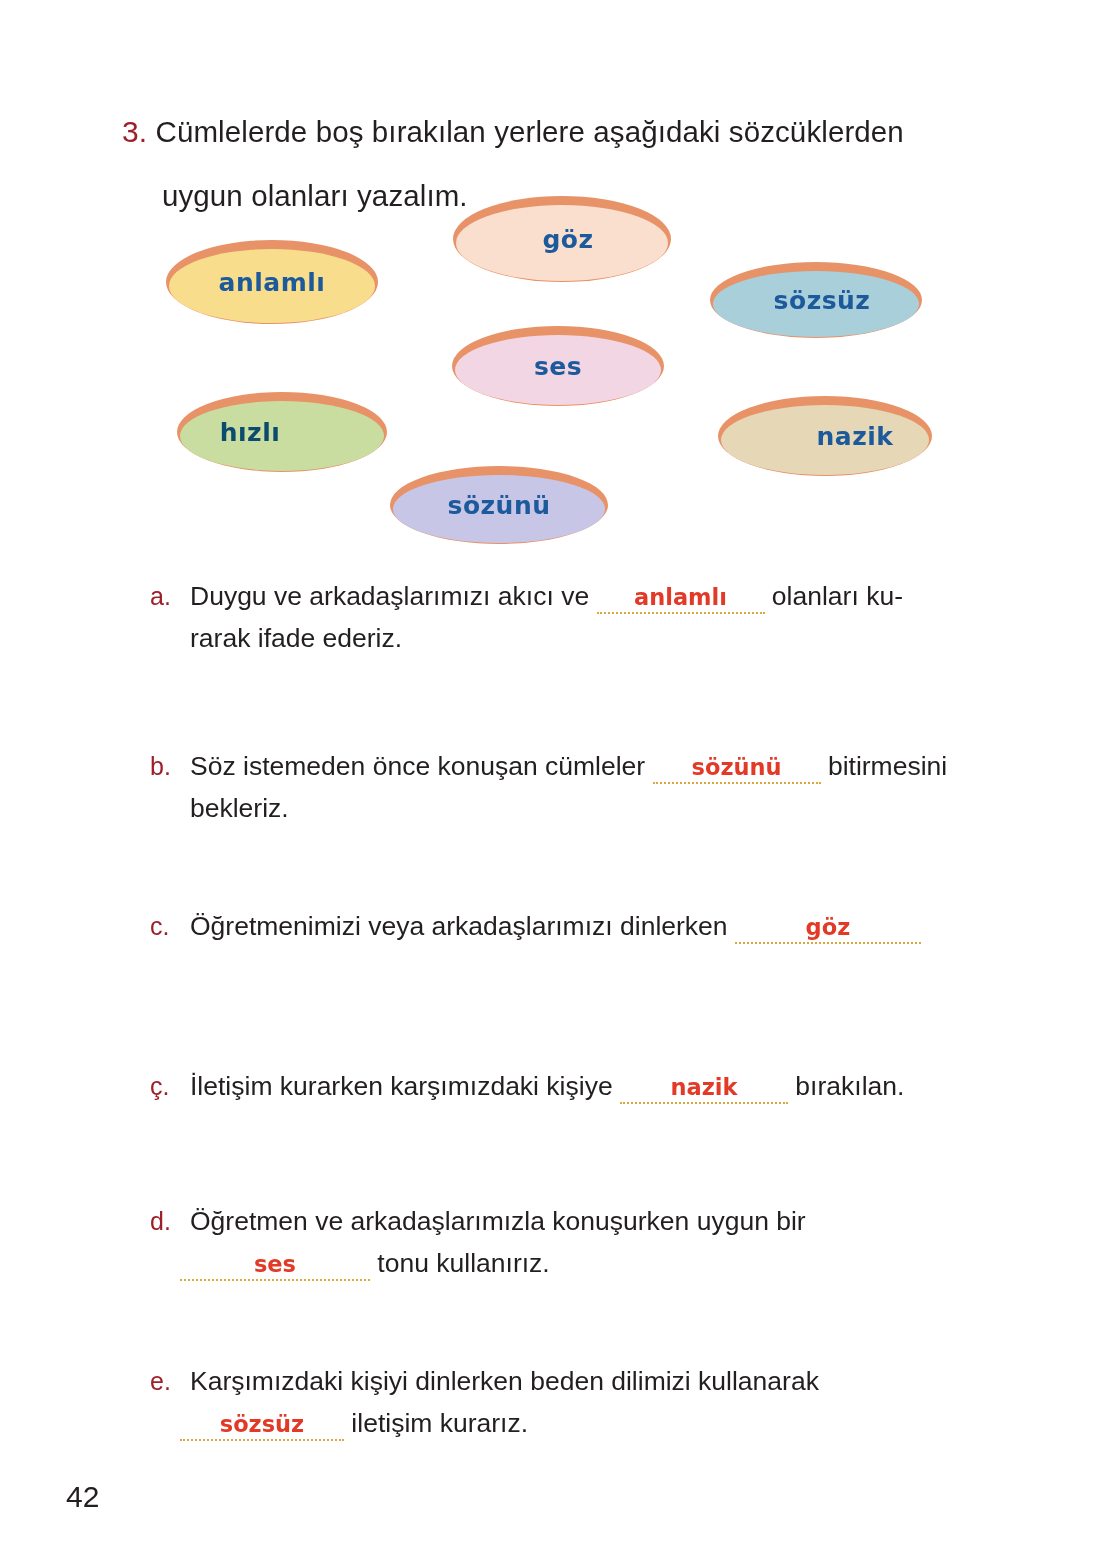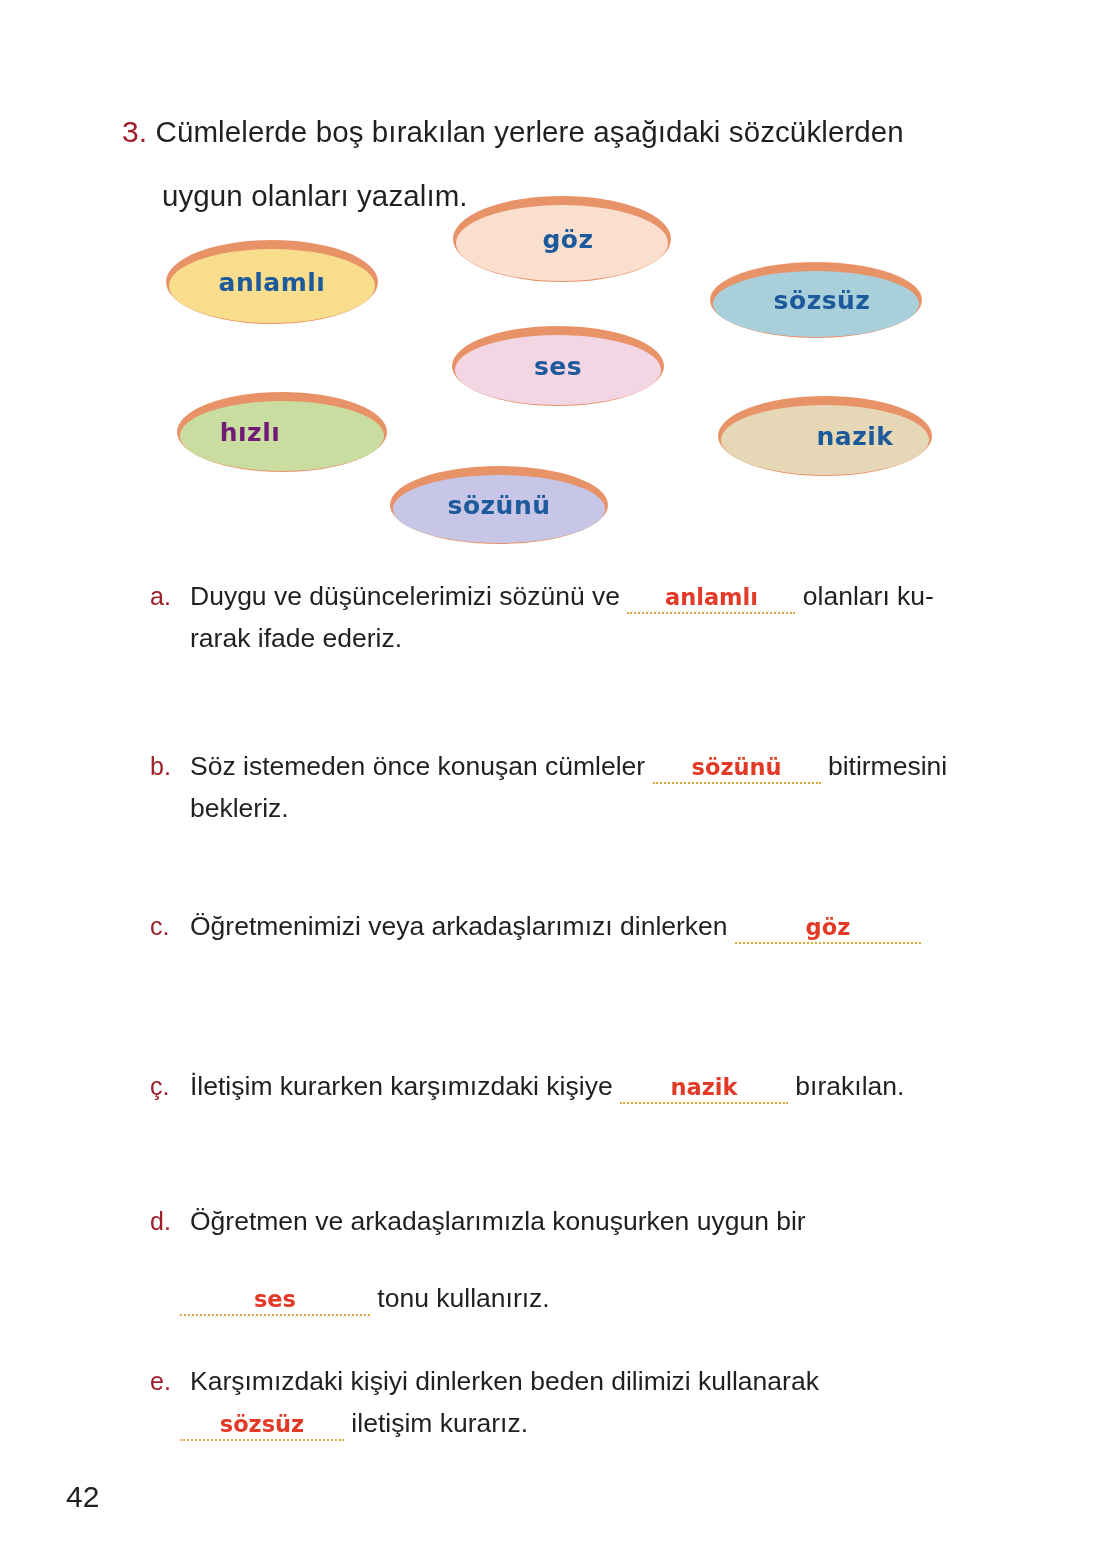--- a/index.html
+++ b/index.html
@@ -163,41 +163,41 @@
       <span class="bubble-label" style="color: rgb(29, 90, 156); transform: translateX(6px);">sözsüz</span>
     </div>
 
     <div class="bubble" id="bub3" style="left: 452px; top: 326px; width: 212px; height: 80px; background: rgb(232, 146, 104);">
         <div class="bubble-inner" style="background: rgb(243, 214, 228); inset: 9px 3px 1px; width: 206px; height: 70px;"></div>
       <span class="bubble-label" style="color: rgb(29, 90, 156);">ses</span>
     </div>
 
     <div class="bubble" id="bub4" style="left: 177px; top: 392px; width: 210px; height: 80px; background: rgb(232, 146, 104);">
         <div class="bubble-inner" style="background: rgb(201, 221, 161); inset: 9px 3px 1px; width: 204px; height: 70px;"></div>
-      <span class="bubble-label" style="color: #701a75; transform: translateX(-32px);">hızlı</span>
+      <span class="bubble-label" style="color: #0c4a6e; transform: translateX(-32px);">hızlı</span>
     </div>
 
     <div class="bubble" id="bub5" style="left: 718px; top: 396px; width: 214px; height: 80px; background: rgb(232, 146, 104);">
         <div class="bubble-inner" style="background: rgb(230, 216, 182); inset: 9px 3px 1px; width: 208px; height: 70px;"></div>
       <span class="bubble-label" style="color: rgb(29, 90, 156); transform: translateX(30px);">nazik</span>
     </div>
 
     <div class="bubble" id="bub6" style="left: 390px; top: 466px; width: 218px; height: 78px; background: rgb(232, 146, 104);">
         <div class="bubble-inner" style="background: rgb(199, 198, 230); inset: 9px 3px 1px; width: 212px; height: 68px;"></div>
       <span class="bubble-label" style="color: rgb(29, 90, 156);">sözünü</span>
     </div>
 
   </div>
 
   <div class="items">
 
     <div class="item" style="top:0px;">
       <span class="item-letter" style="color: rgb(158, 31, 40);">a.</span>
       <div class="item-body">
-        <span>Duygu ve düşüncelerimizi sözünü ve </span><span class="blank blank-a" style="color: rgb(226, 58, 38); border-bottom-color: rgb(217, 169, 63);">anlamlı</span><span> olanları ku-</span><br>
+        <span>Duygu ve arkadaşlarımızı akıcı ve </span><span class="blank blank-a" style="color: rgb(226, 58, 38); border-bottom-color: rgb(217, 169, 63);">anlamlı</span><span> olanları ku-</span><br>
         <span>rarak ifade ederiz.</span>
       </div>
     </div>
 
     <div class="item" style="top:170px;">
       <span class="item-letter" style="color: rgb(158, 31, 40);">b.</span>
       <div class="item-body">
         <span>Söz istemeden önce konuşan cümleler </span><span class="blank blank-b" style="color: rgb(226, 58, 38); border-bottom-color: rgb(217, 169, 63);">sözünü</span><span> bitirmesini</span><br>
         <span>bekleriz.</span>
       </div>
@@ -214,21 +214,21 @@
       <span class="item-letter" style="color: rgb(158, 31, 40);">ç.</span>
       <div class="item-body">
         <span>İletişim kurarken karşımızdaki kişiye </span><span class="blank blank-cc" style="color: rgb(226, 58, 38); border-bottom-color: rgb(217, 169, 63);">nazik</span><span> bırakılan.</span>
       </div>
     </div>
 
     <div class="item" style="top:625px;">
       <span class="item-letter" style="color: rgb(158, 31, 40);">d.</span>
       <div class="item-body">
         <span>Öğretmen ve arkadaşlarımızla konuşurken uygun bir</span><br>
-        <span style="margin-left:-10px; display:inline-block;margin-top:35px;">
+        <span style="margin-left:-10px; display:inline-block;">
           <span class="blank blank-d" style="color: rgb(226, 58, 38); border-bottom-color: rgb(217, 169, 63);">ses</span><span> tonu kullanırız.</span>
         </span>
       </div>
     </div>
 
     <div class="item" style="top:785px;">
       <span class="item-letter" style="color: rgb(158, 31, 40);">e.</span>
       <div class="item-body">
         <span>Karşımızdaki kişiyi dinlerken beden dilimizi kullanarak</span><br>
         <span style="margin-left:-10px; display:inline-block;">

